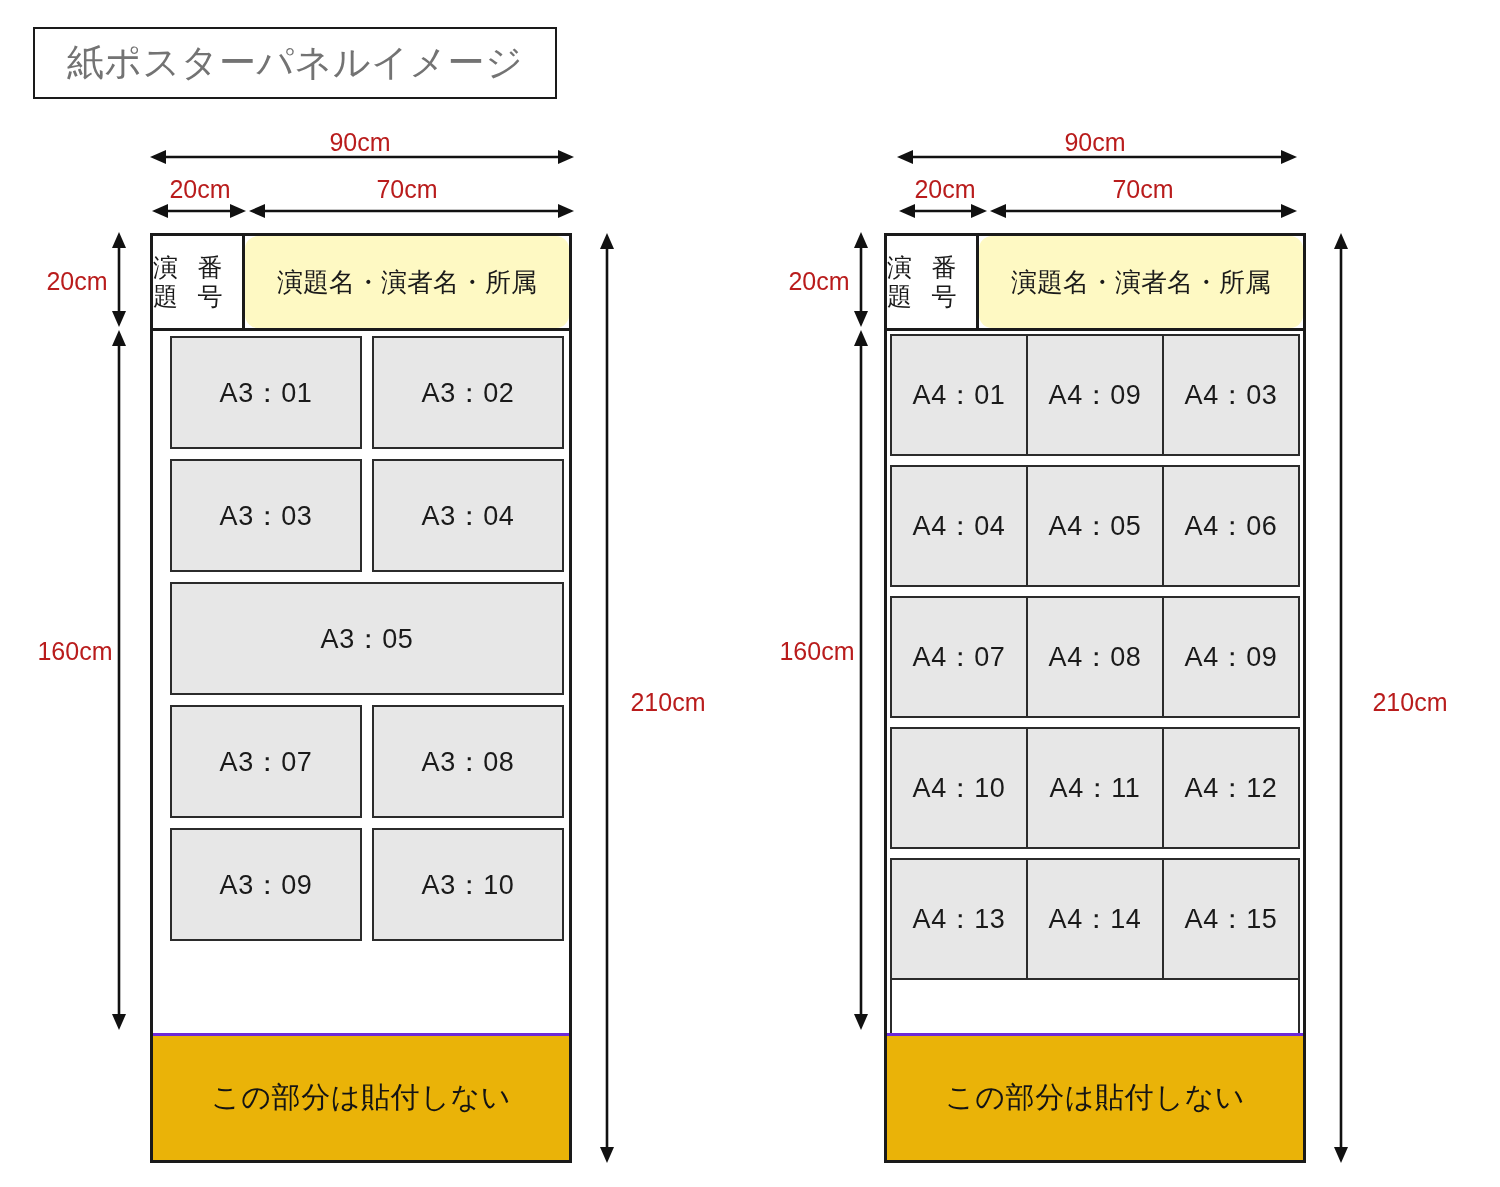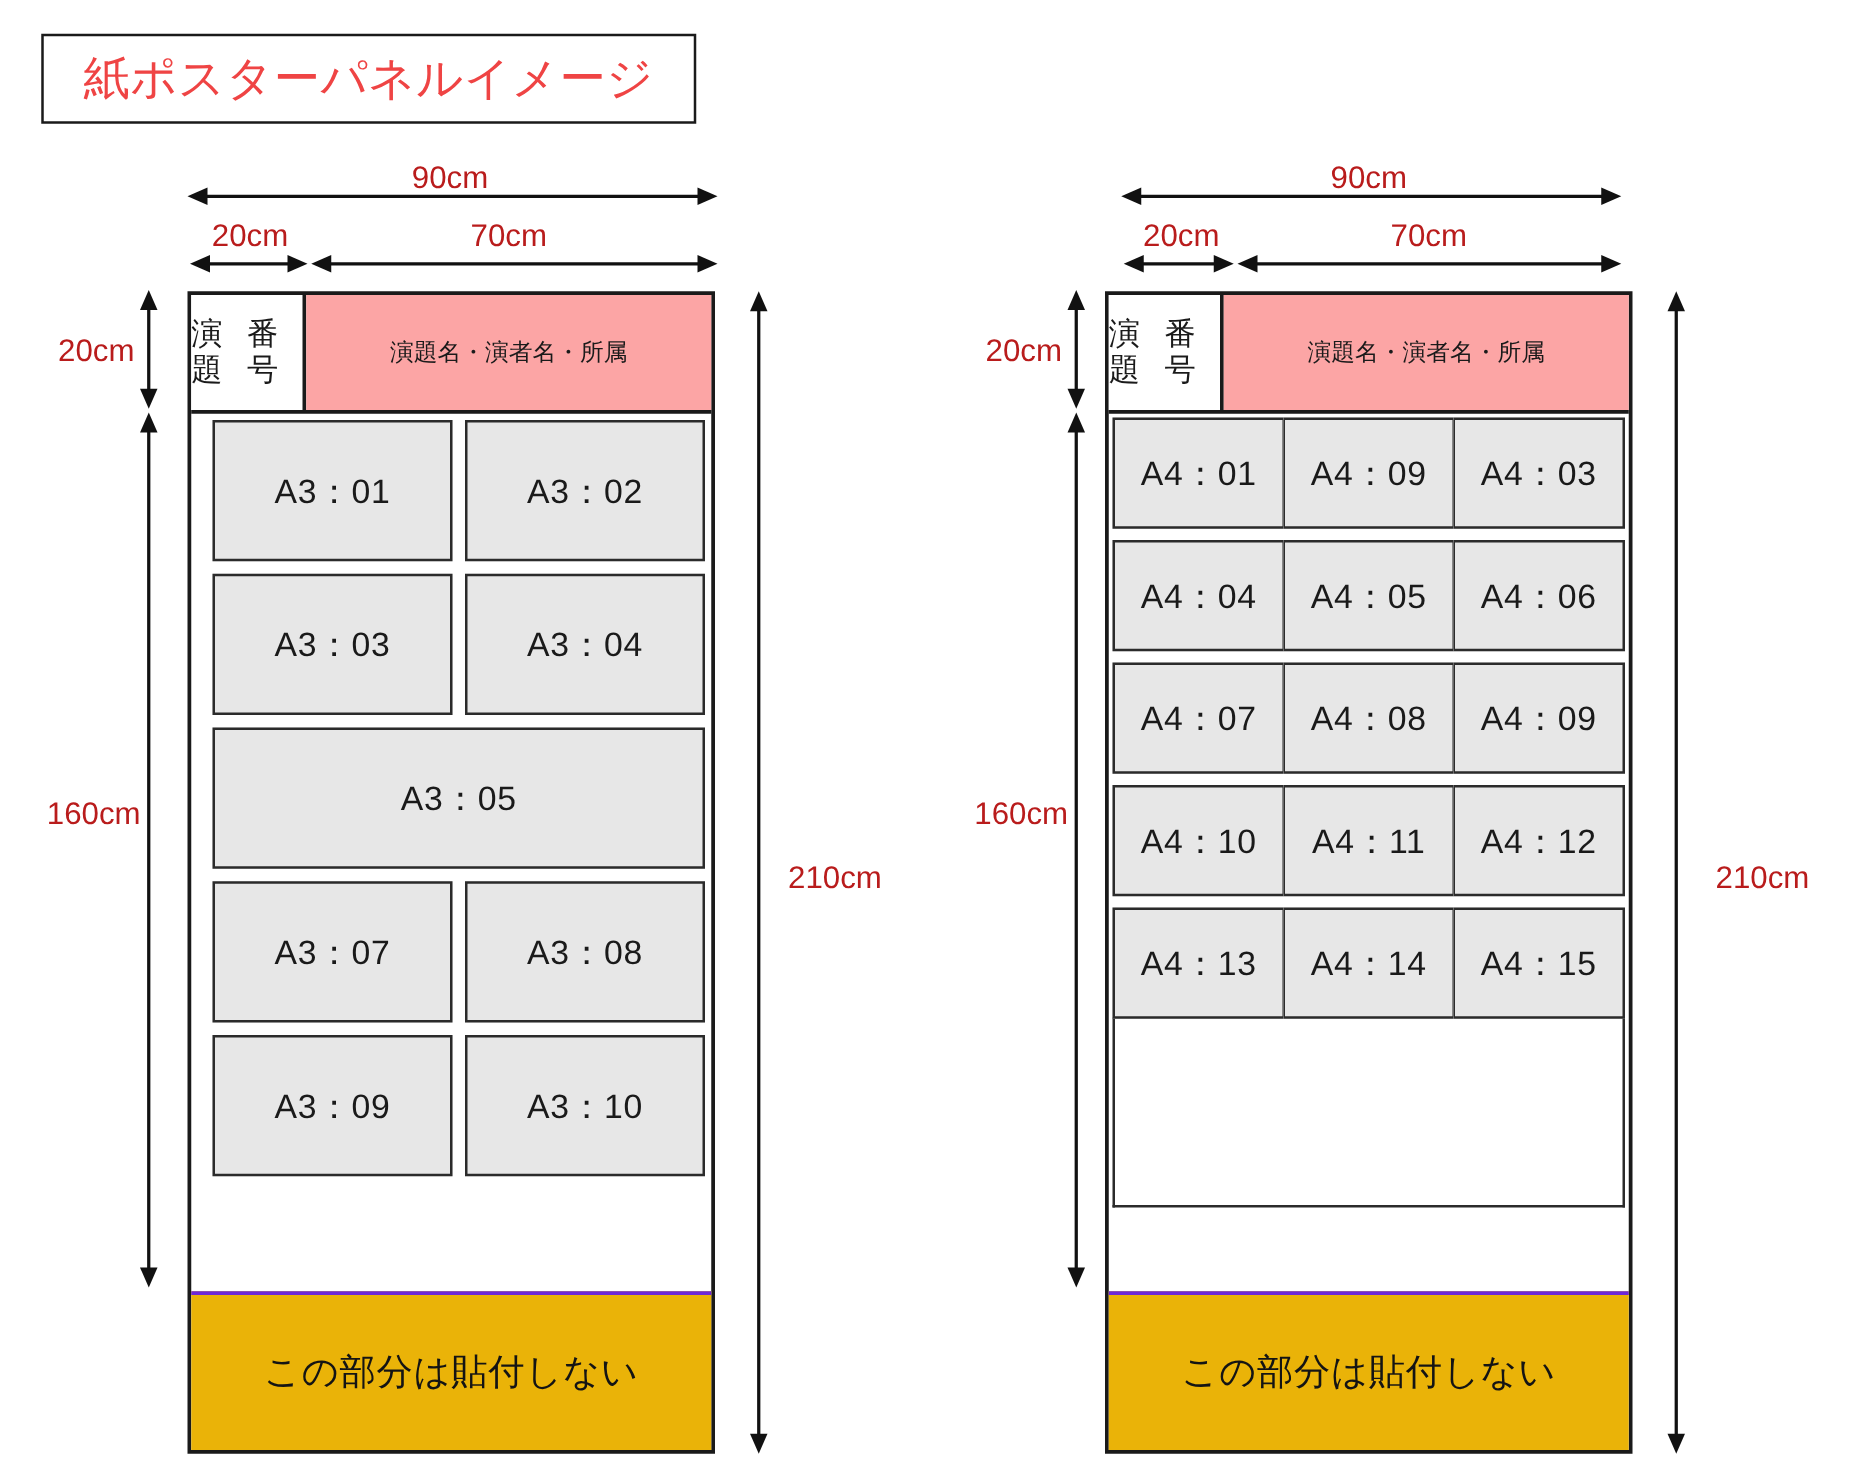--- a/index.html
+++ b/index.html
@@ -28,21 +28,21 @@
     height: 68px;
     border: 2px solid #1a1a1a;
     background: #ffffff;
     display: flex;
     align-items: center;
     justify-content: center;
   }
   .title-text {
     font-size: 37px;
     letter-spacing: 0.01em;
-    color: #ef4444;
+    color: #737373;
     white-space: nowrap;
   }
 
   .dim-label {
     position: absolute;
     font-size: 25px;
     color: #b91c1c;
     white-space: nowrap;
     text-align: center;
   }
@@ -74,22 +74,23 @@
     justify-content: center;
     line-height: 1.18;
     font-size: 25px;
     background: #ffffff;
   }
   .hdr-title {
     flex: 1;
     display: flex;
     align-items: center;
     justify-content: center;
-    font-size: 19px;
-    background: #fca5a5;
+    font-size: 26px;
+    background: #fef9c3;
+    border-radius: 13px;
   }
 
   
   .a3-body {
     box-sizing: border-box;
     padding: 5px 5px 0 17px;
   }
   .a3-row {
     display: flex;
     gap: 10px;
@@ -113,21 +114,21 @@
   .a4-body {
     box-sizing: border-box;
     padding: 3px 3px 0 3px;
   }
   .a4-row {
     display: flex;
     margin-bottom: 9px;
   }
   .a4-cell {
     flex: 1;
-    height: 89px;
+    height: 122px;
     box-sizing: border-box;
     border: 2px solid #2b2b2b;
     border-right-width: 1px;
     border-left-width: 1px;
     background: #e7e7e7;
     display: flex;
     align-items: center;
     justify-content: center;
     font-size: 27px;
     color: #1a1a1a;

